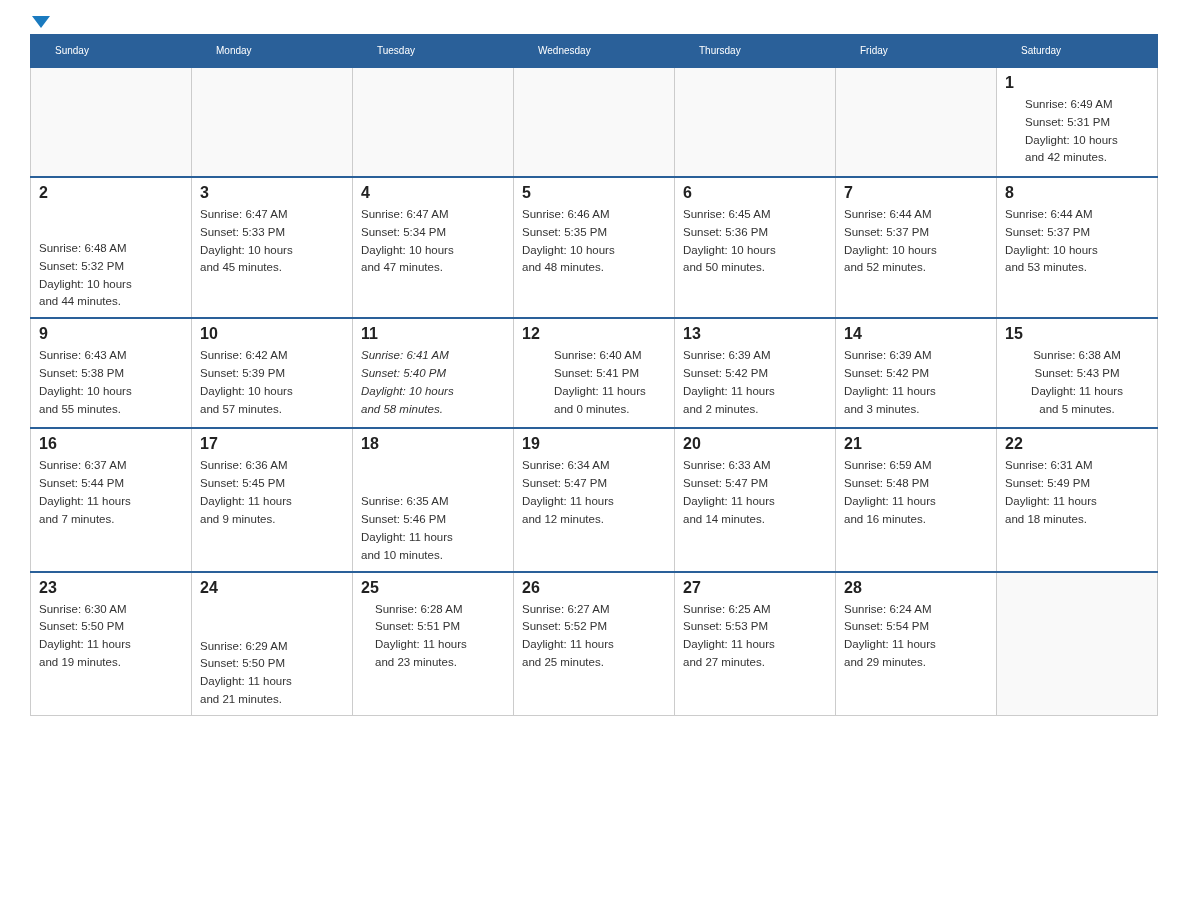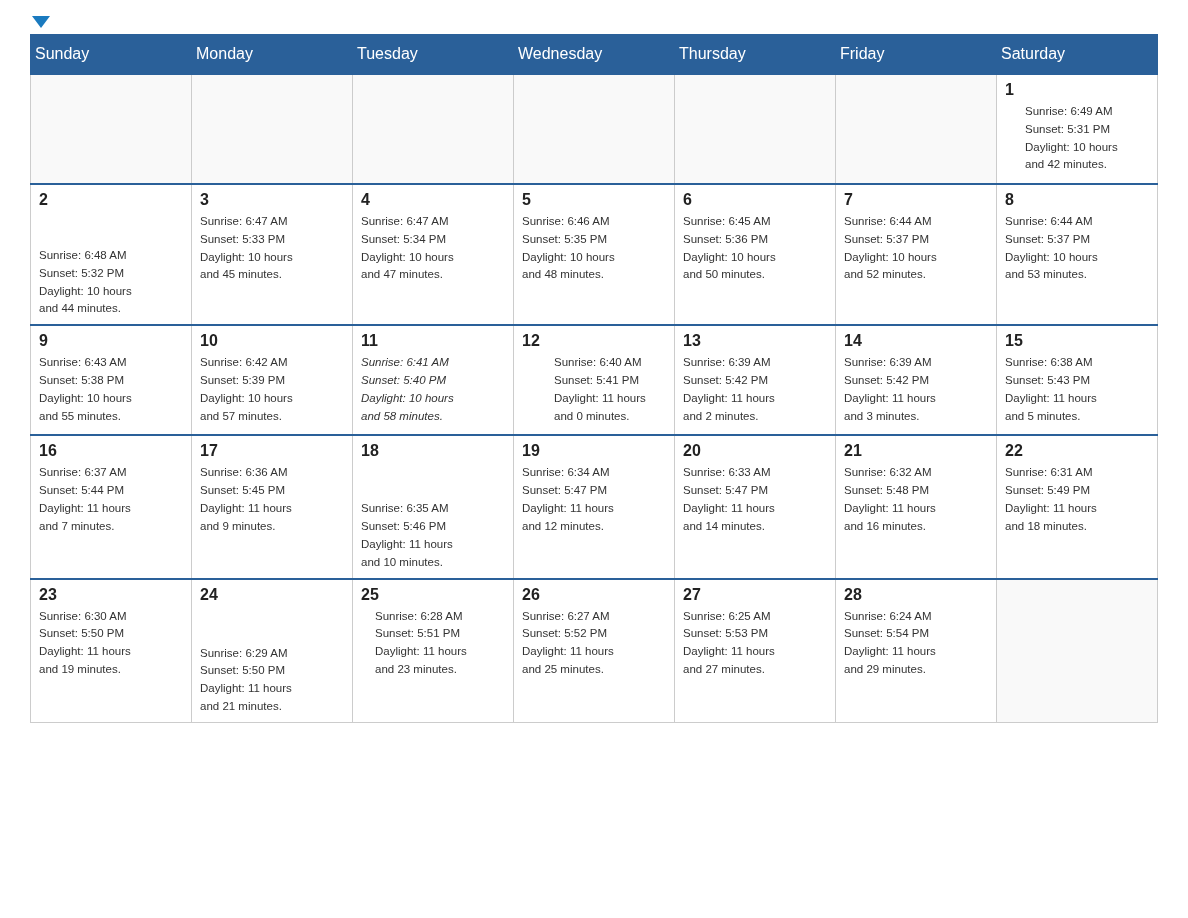--- a/index.html
+++ b/index.html
@@ -36,22 +36,22 @@
       margin-top: 4px;
     }
     .calendar {
       width: 100%;
       border-collapse: collapse;
       margin-top: 10px;
     }
     .calendar th {
       background-color: #2a6099;
       color: #fff;
-      padding: 10px 4px;
-      font-size: 16px;
+      padding: 10px 24px;
+      font-size: 10px;
       font-weight: normal;
       text-align: left;
       border: 1px solid #2a6099;
     }
     .calendar td {
       border: 1px solid #ccc;
       vertical-align: top;
       padding: 6px 8px;
       width: 14.28%;
       min-height: 110px;
@@ -211,21 +211,21 @@
         </td>
         <td>
           <div class="day-number">14</div>
           <div class="day-info" style="white-space: pre-line;">Sunrise: 6:39 AM
 Sunset: 5:42 PM
 Daylight: 11 hours
 and 3 minutes.</div>
         </td>
         <td>
           <div class="day-number">15</div>
-          <div class="day-info" style="white-space: pre-line;">Sunrise: 6:38 AM
+          <div class="day-info" style="white-space: pre-line; text-align: center;">Sunrise: 6:38 AM
 Sunset: 5:43 PM
 Daylight: 11 hours
 and 5 minutes.</div>
         </td>
       </tr>
       <tr class="week-row">
         <td>
           <div class="day-number">16</div>
           <div class="day-info" style="white-space: pre-line;">Sunrise: 6:37 AM
 Sunset: 5:44 PM
@@ -255,21 +255,21 @@
         </td>
         <td>
           <div class="day-number">20</div>
           <div class="day-info" style="white-space: pre-line;">Sunrise: 6:33 AM
 Sunset: 5:47 PM
 Daylight: 11 hours
 and 14 minutes.</div>
         </td>
         <td>
           <div class="day-number">21</div>
-          <div class="day-info" style="white-space: pre-line;">Sunrise: 6:32 AM
+          <div class="day-info" style="white-space: pre-line;">Sunrise: 6:59 AM
 Sunset: 5:48 PM
 Daylight: 11 hours
 and 16 minutes.</div>
         </td>
         <td>
           <div class="day-number">22</div>
           <div class="day-info" style="white-space: pre-line;">Sunrise: 6:31 AM
 Sunset: 5:49 PM
 Daylight: 11 hours
 and 18 minutes.</div>

